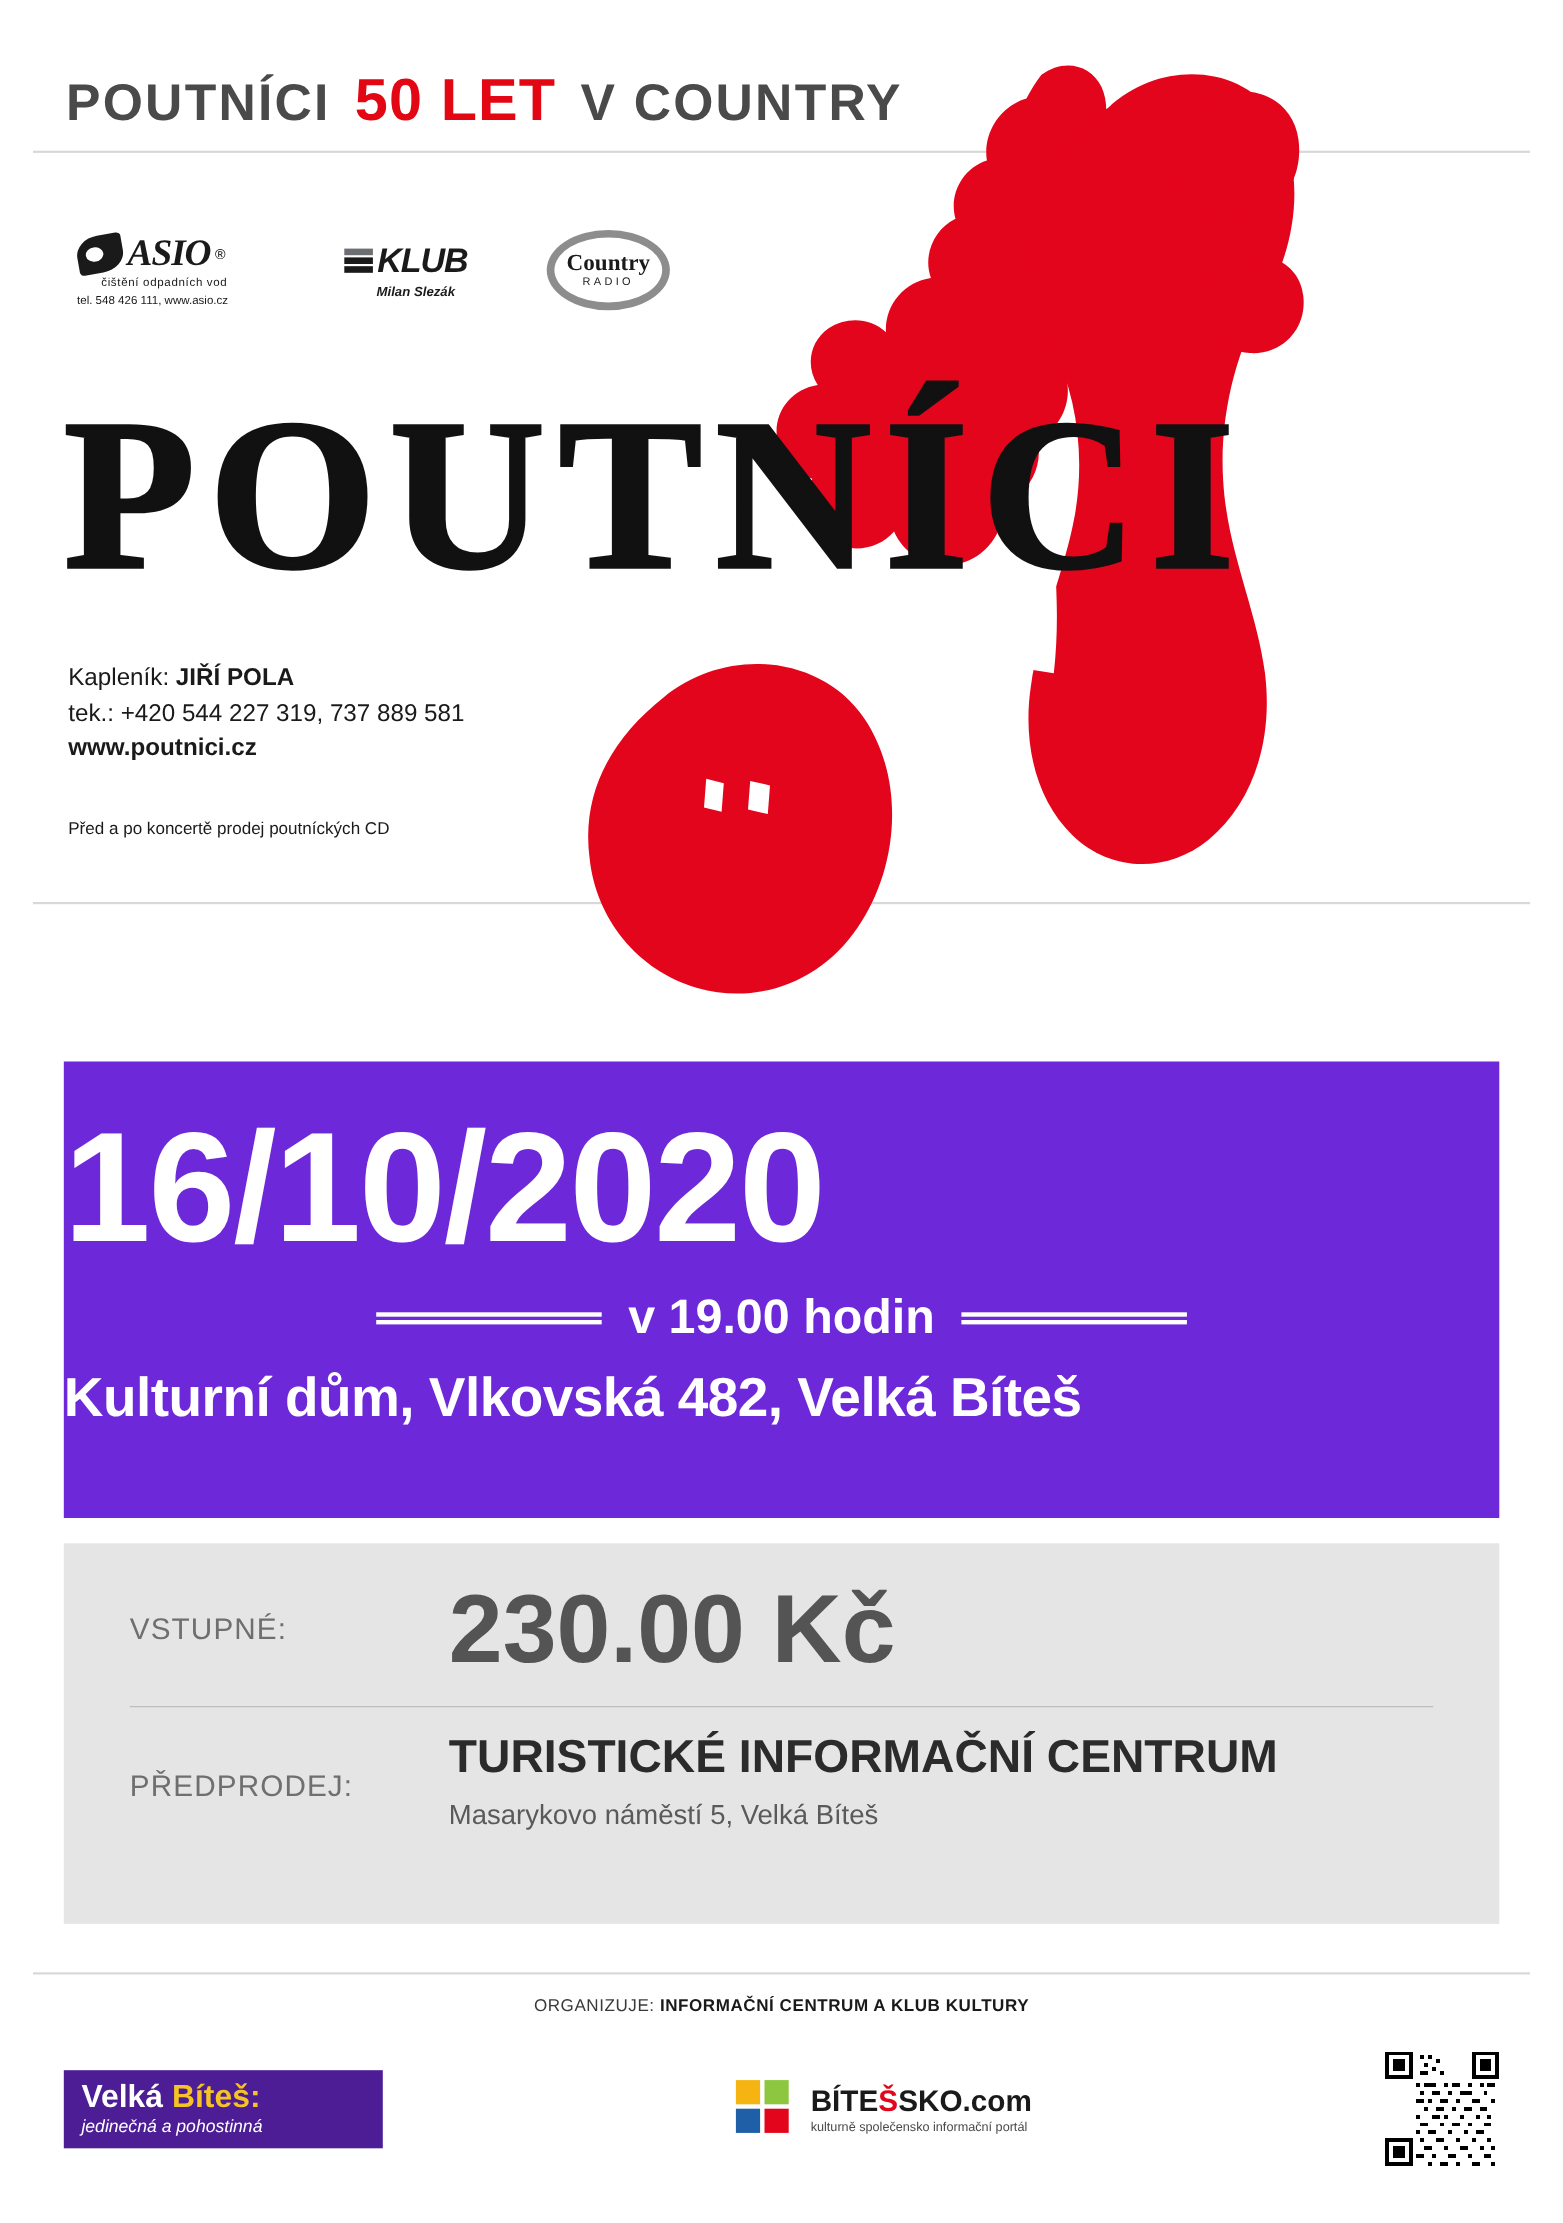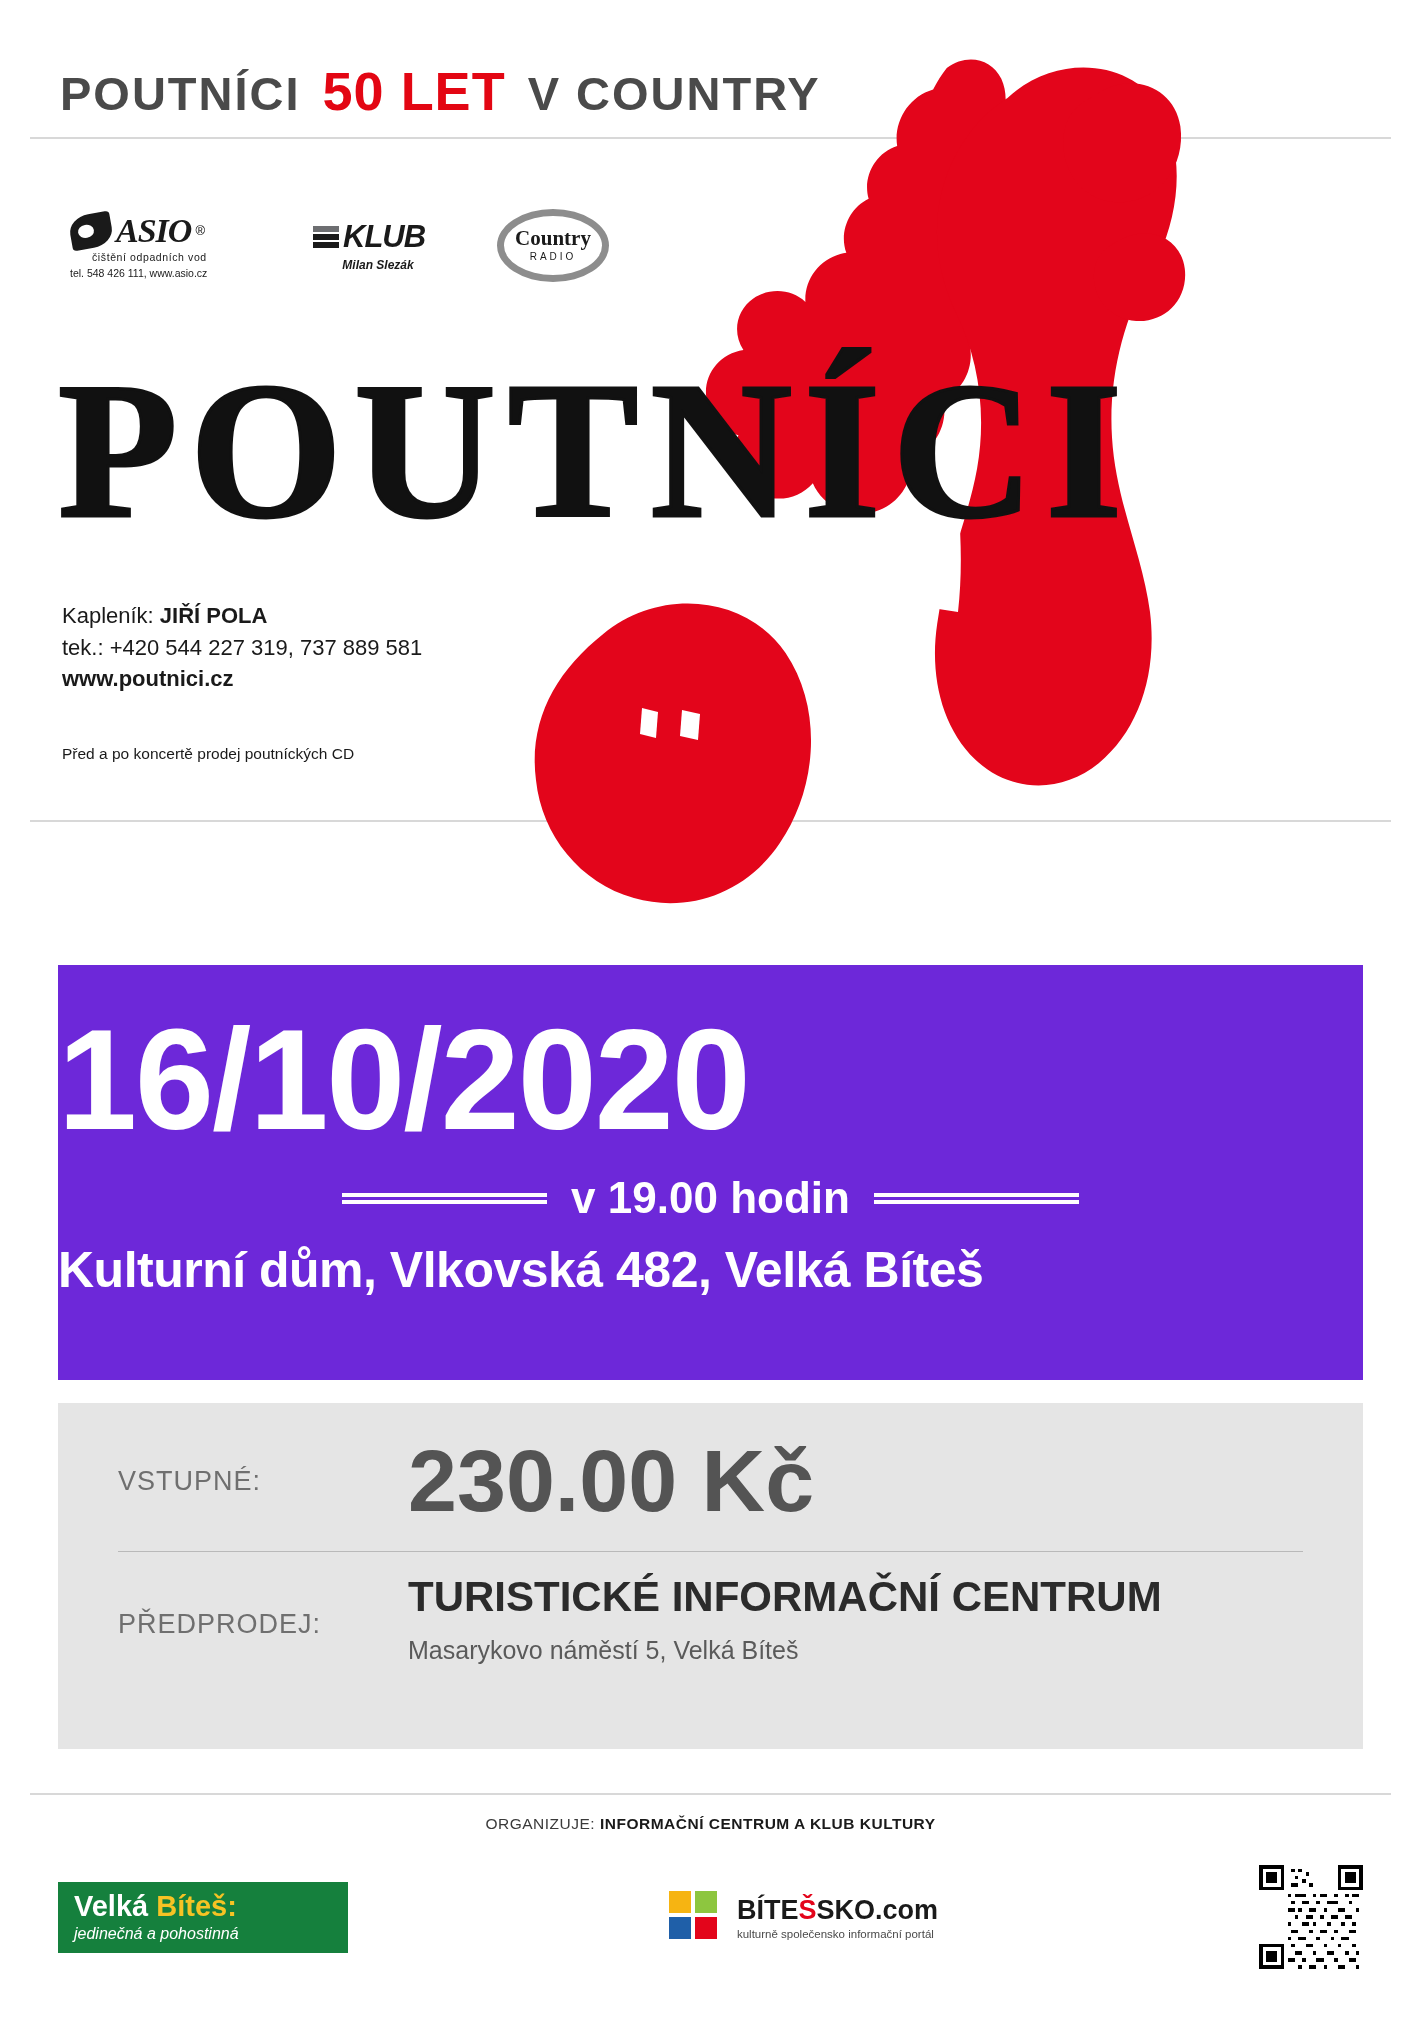--- a/index.html
+++ b/index.html
@@ -290,21 +290,21 @@
     justify-content: space-between;
   }
   .fl-ic { display: flex; align-items: center; gap: 10px; }
   .ic-mark { width: 62px; height: 62px; position: relative; }
   .ic-mark i { position: absolute; display: block; }
   .ic-y { left:0; top:0; width:28px; height:28px; background:#f6b412; }
   .ic-g { left:0; top:32px; width:28px; height:28px; background:#9b9b9b; }
   .ic-b { left:32px; top:0; width:28px; height:60px; background:#1f5fa8; }
   .ic-txt { font-size: 16px; font-weight: bold; color: #1f5fa8; line-height: 1.25; }
   .fl-vb {
-    background: #15803d;
+    background: #4c1d95;
     padding: 10px 16px;
     color: #ffffff;
     width: 290px;
   }
   .vb-1 { font-size: 29px; font-weight: bold; line-height: 1; }
   .vb-1 .y { color: #f6c324; }
   .vb-2 { font-size: 16px; font-style: italic; color: #ffffff; margin-top: 4px; }
   .fl-bt { display: flex; align-items: center; gap: 10px; }
   .bt-squares { width: 58px; height: 52px; position: relative; }
   .bt-squares i { position: absolute; display: block; }

